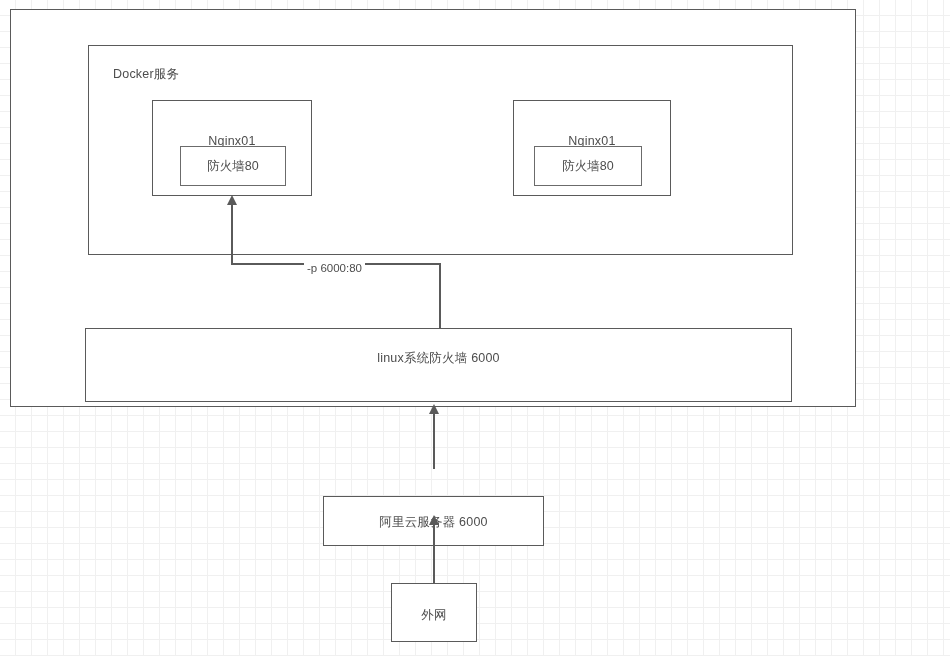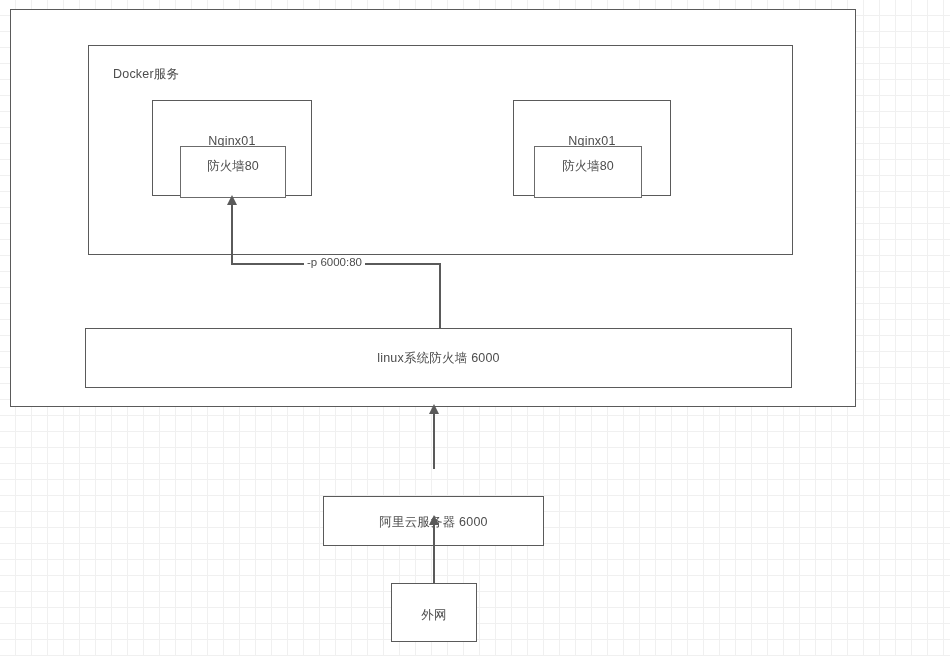--- a/index.html
+++ b/index.html
@@ -74,40 +74,40 @@
   }
   .nginx-title {
     top: 33px;
   }
   .fw-inner {
     position: absolute;
     background: #ffffff;
     border: 1.6px solid #6b6b6b;
     box-sizing: border-box;
     top: 45px;
-    height: 52px;
+    height: 40px;
   }
   #fw-inner-1 { left: 27px; width: 106px; }
   #fw-inner-2 { left: 20px; width: 108px; }
   .fw-inner-label {
     position: absolute;
     left: 0; right: 0;
     top: 11px;
     text-align: center;
     color: #4d4d4d;
     font-size: 12.5px;
     white-space: nowrap;
   }
 
   
   #linux-fw-box {
     left: 85px;
     top: 328px;
     width: 707px;
-    height: 60px;
+    height: 74px;
   }
   #linux-fw-label {
     top: 21px;
   }
 
   
   #aliyun-box {
     left: 323px;
     top: 496px;
     width: 221px;
@@ -157,21 +157,21 @@
   }
   #arrow-nginx { left: 227px; top: 195px; }
   #arrow-aliyun { left: 429px; top: 404px; }
   #arrow-wan { left: 429px; top: 515px; }
 
   #port-label {
     position: absolute;
     left: 304px;
     top: 256px;
     background: #ffffff;
-    padding: 0 3px;
+    padding: 6px 3px;
     color: #4d4d4d;
     font-size: 11.5px;
     white-space: nowrap;
   }
 
   #watermark {
     position: absolute;
     left: 733px;
     top: 623px;
     color: #bfbfbf;

